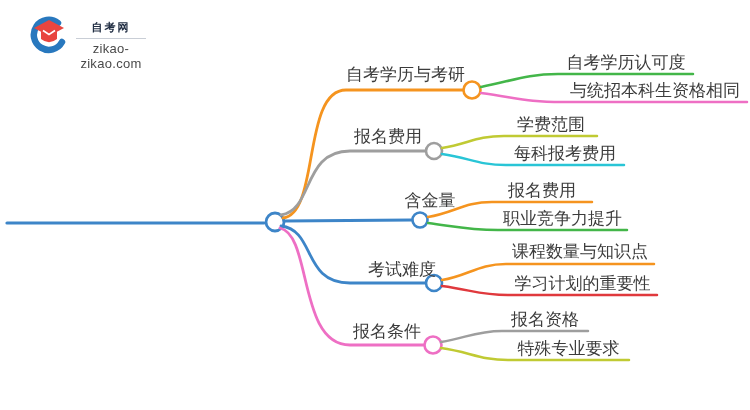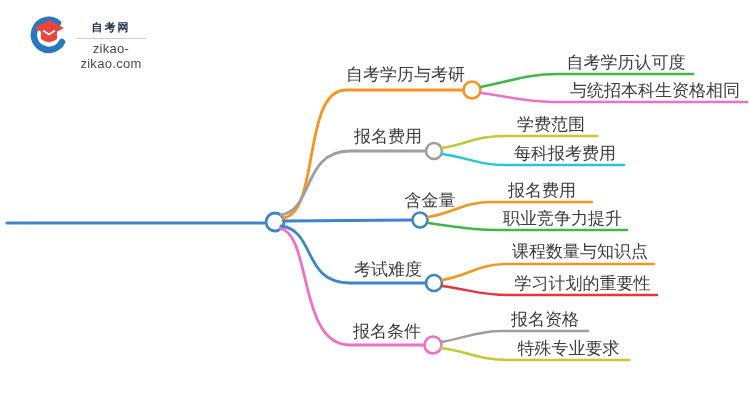--- a/index.html
+++ b/index.html
@@ -85,21 +85,21 @@
   <div class="lbl child-lbl" style="left:562px; top:81px;  width:186px;">与统招本科生资格相同</div>
 
   <div class="lbl branch-lbl" style="left:350px; top:127px; width:76px;">报名费用</div>
   <div class="lbl child-lbl" style="left:506px; top:144px; width:118px;">每科报考费用</div>
   <div class="lbl child-lbl" style="left:504px; top:115px; width:94px;">学费范围</div>
 
   <div class="lbl branch-lbl" style="left:352px; top:191px; width:60px;margin-left:48px;">含金量</div>
   <div class="lbl child-lbl" style="left:492px; top:181px; width:100px;">报名费用</div>
   <div class="lbl child-lbl" style="left:498px; top:209px; width:129px;">职业竞争力提升</div>
 
-  <div class="lbl branch-lbl" style="left:350px; top:260px; width:76px;">考试难度</div>
+  <div class="lbl branch-lbl" style="left:364px; top:260px; width:76px;">考试难度</div>
   <div class="lbl child-lbl" style="left:506px; top:243px; width:148px;font-family:Liberation Mono, monospace;">课程数量与知识点</div>
   <div class="lbl child-lbl" style="left:508px; top:274px; width:149px;">学习计划的重要性</div>
 
   <div class="lbl branch-lbl" style="left:350px; top:322px; width:74px;">报名条件</div>
   <div class="lbl child-lbl" style="left:502px; top:310px; width:86px;">报名资格</div>
   <div class="lbl child-lbl" style="left:508px; top:339px; width:121px;">特殊专业要求</div>
 
 </div>
 
 </body></html>

